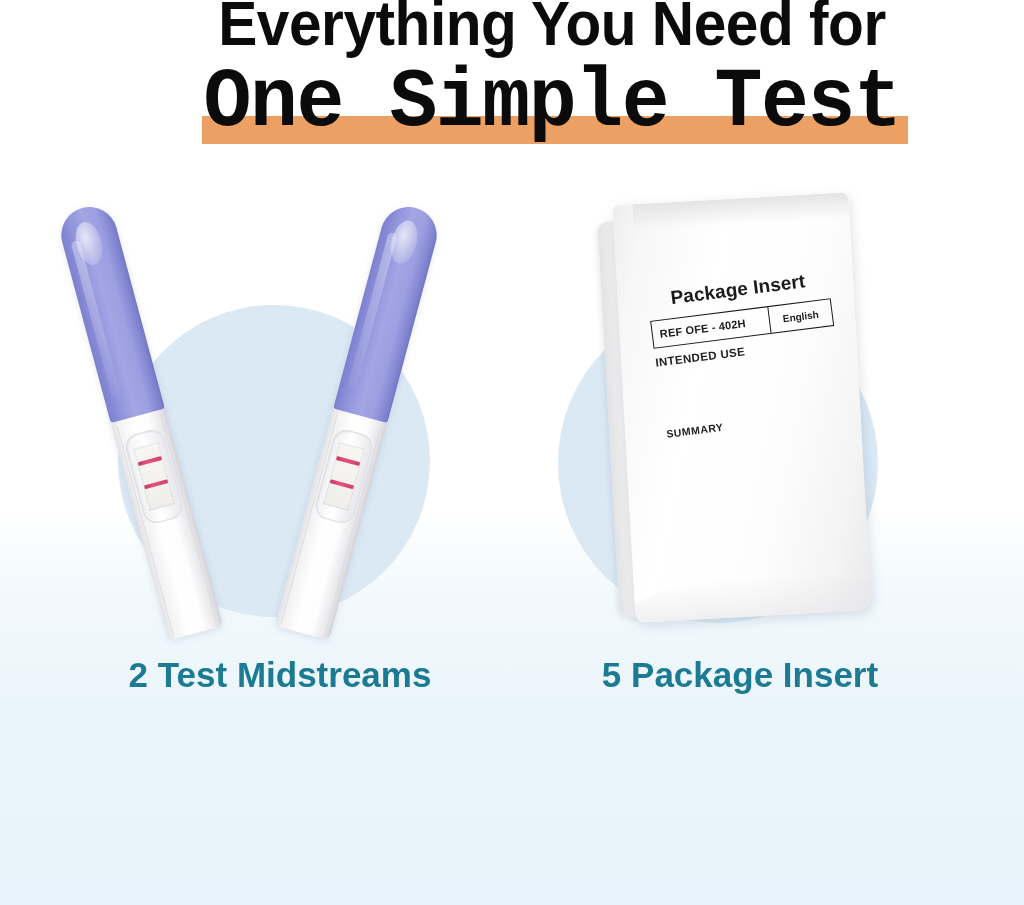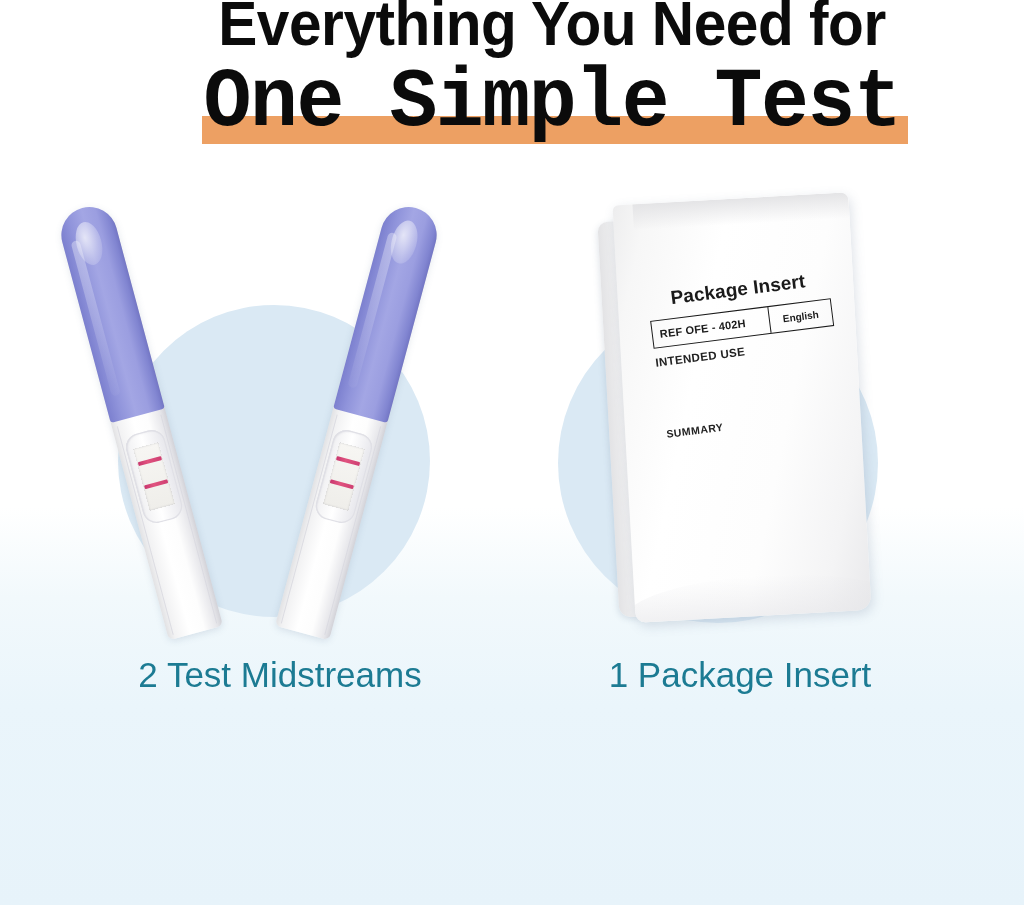--- a/index.html
+++ b/index.html
@@ -293,21 +293,21 @@
     top: 655px;
     left: 0;
     width: 1024px;
     height: 70px;
   }
   .caption {
     position: absolute;
     top: 0;
     font-size: 35px;
     color: #1c7b93;
-    font-weight: 400;
+    font-weight: 700;
     text-align: center;
     white-space: nowrap;
   }
   .caption-left  { left: 60px;  width: 440px; }
   .caption-right { left: 520px; width: 440px; }
 </style>
 </head>
 <body>
 
 <div class="headline">
@@ -373,14 +373,14 @@
           <div class="pi-summary">SUMMARY</div>
         </div>
       </div>
     </div>
   </div>
 
 </div>
 
 <div class="captions">
   <div class="caption caption-left">2 Test Midstreams</div>
-  <div class="caption caption-right">1 Package Insert</div>
+  <div class="caption caption-right">5 Package Insert</div>
 </div>
 
 </body></html>

